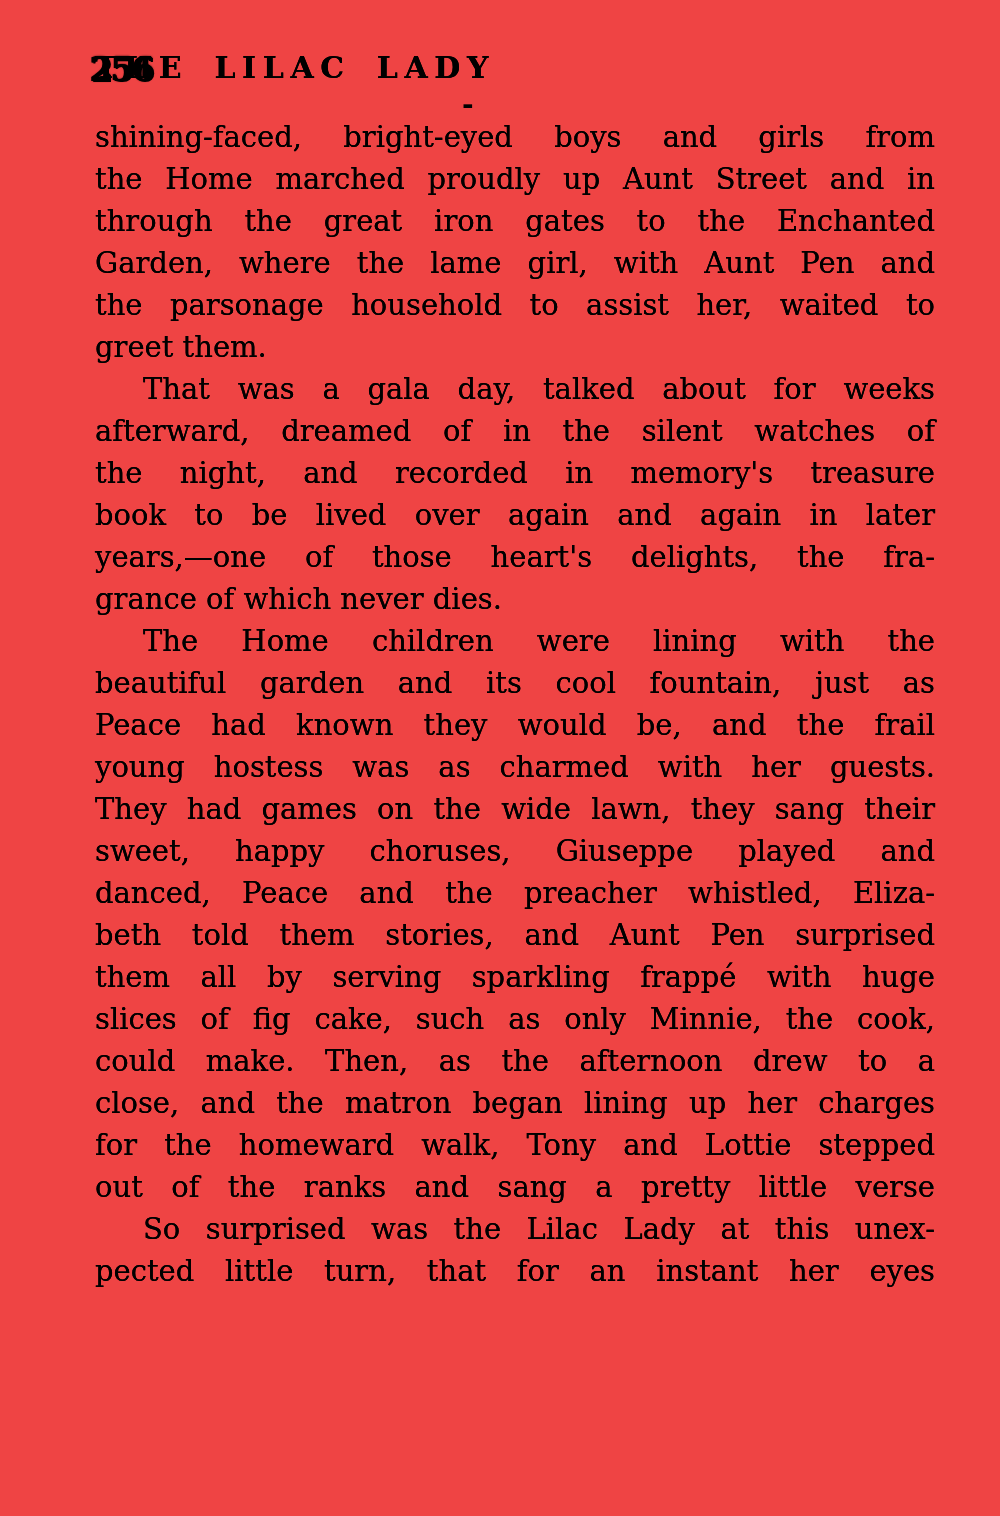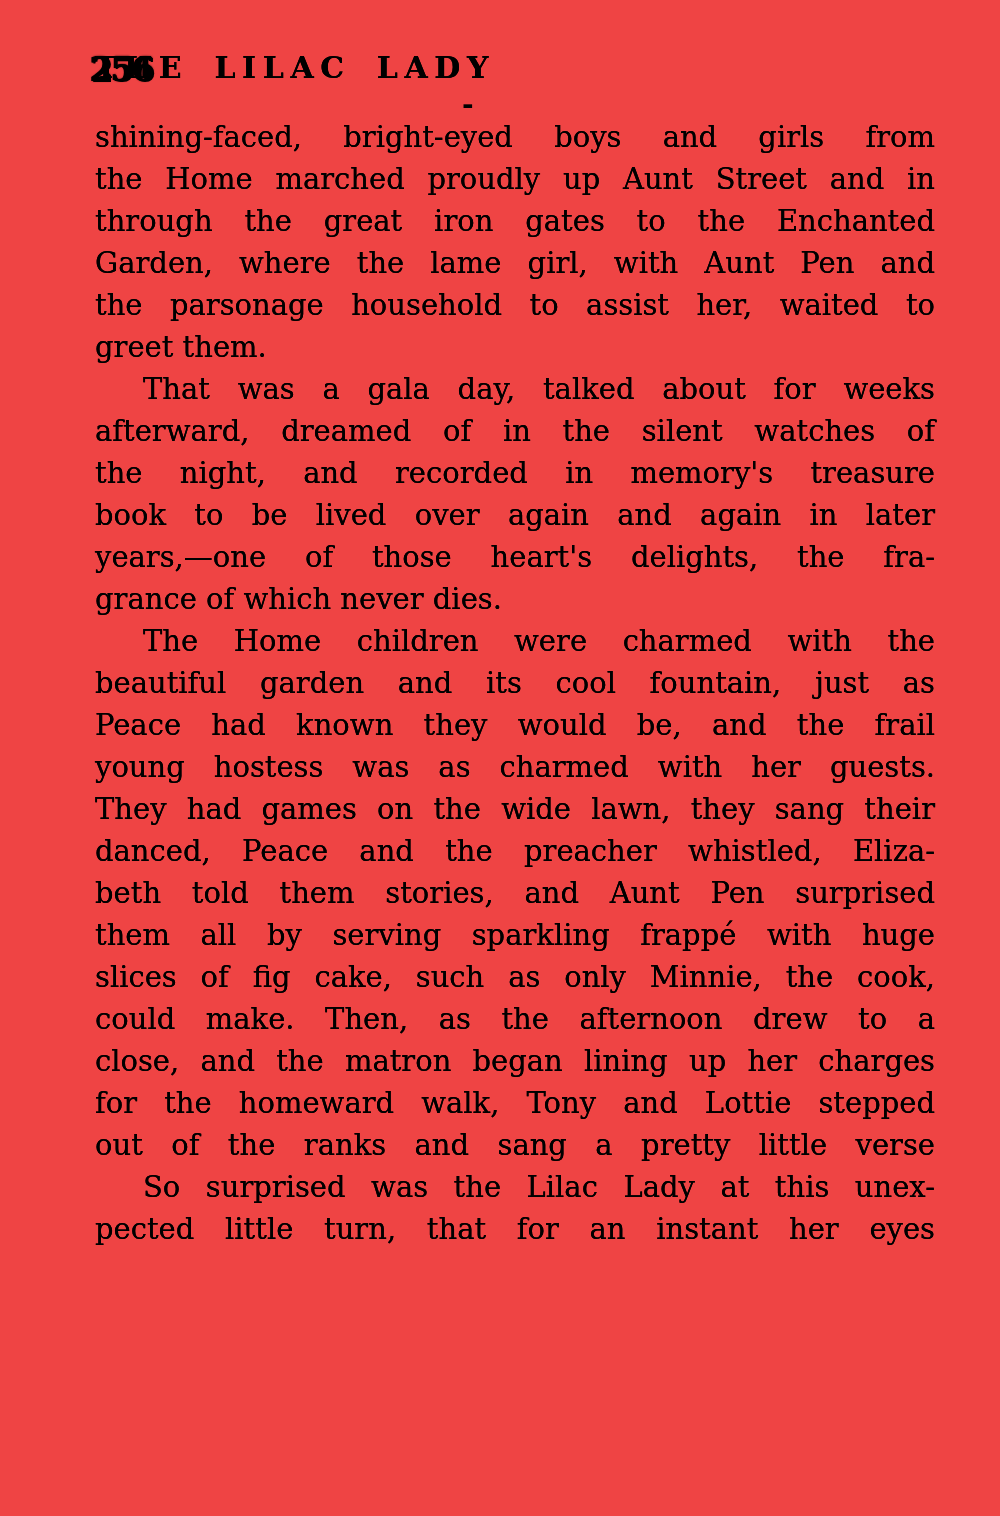--- a/index.html
+++ b/index.html
@@ -70,25 +70,26 @@
       <div class="line">through the great iron gates to the Enchanted</div>
       <div class="line">Garden, where the lame girl, with Aunt Pen and</div>
       <div class="line">the parsonage household to assist her, waited to</div>
       <div class="line end">greet them.</div>
       <div class="line indent">That was a gala day, talked about for weeks</div>
       <div class="line">afterward, dreamed of in the silent watches of</div>
       <div class="line">the night, and recorded in memory's treasure</div>
       <div class="line">book to be lived over again and again in later</div>
       <div class="line">years,—one of those heart's delights, the fra-</div>
       <div class="line end">grance of which never dies.</div>
-      <div class="line indent">The Home children were charmed with the</div>
+      <div class="line indent">The Home children were lining with the</div>
       <div class="line">beautiful garden and its cool fountain, just as</div>
       <div class="line">Peace had known they would be, and the frail</div>
       <div class="line">young hostess was as charmed with her guests.</div>
       <div class="line">They had games on the wide lawn, they sang their</div>
+      <div class="line">sweet, happy choruses, Giuseppe played and</div>
       <div class="line">danced, Peace and the preacher whistled, Eliza-</div>
       <div class="line">beth told them stories, and Aunt Pen surprised</div>
       <div class="line">them all by serving sparkling frappé with huge</div>
       <div class="line">slices of fig cake, such as only Minnie, the cook,</div>
       <div class="line">could make.  Then, as the afternoon drew to a</div>
       <div class="line">close, and the matron began lining up her charges</div>
       <div class="line">for the homeward walk, Tony and Lottie stepped</div>
       <div class="line">out of the ranks and sang a pretty little verse</div>
       <div class="line indent">So surprised was the Lilac Lady at this unex-</div>
       <div class="line">pected little turn, that for an instant her eyes</div>

